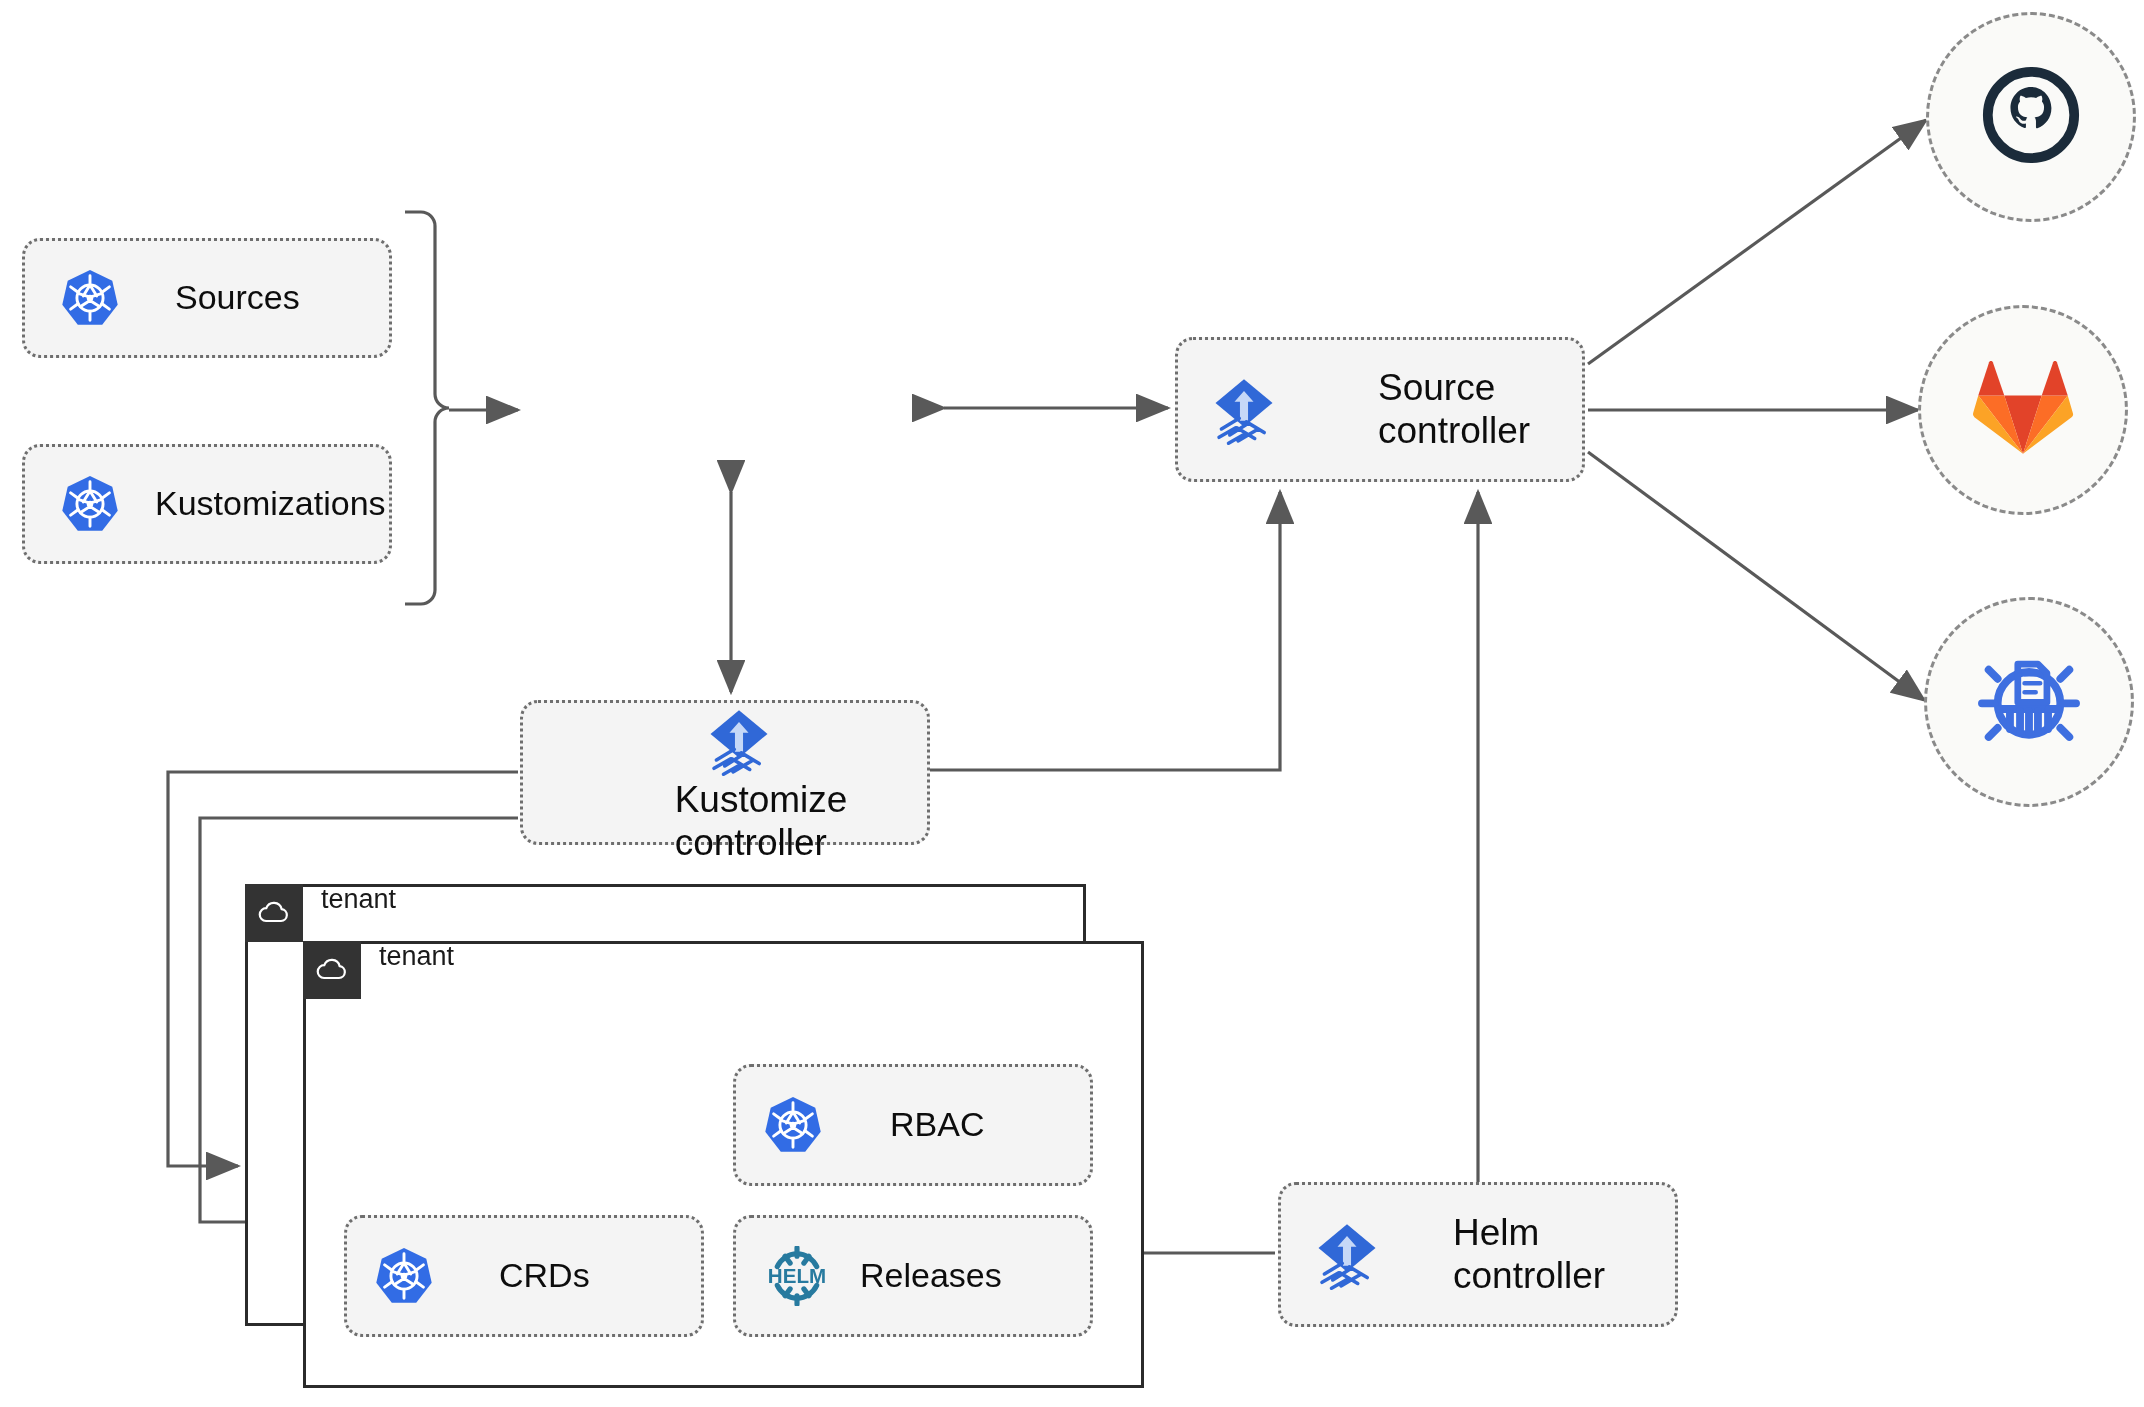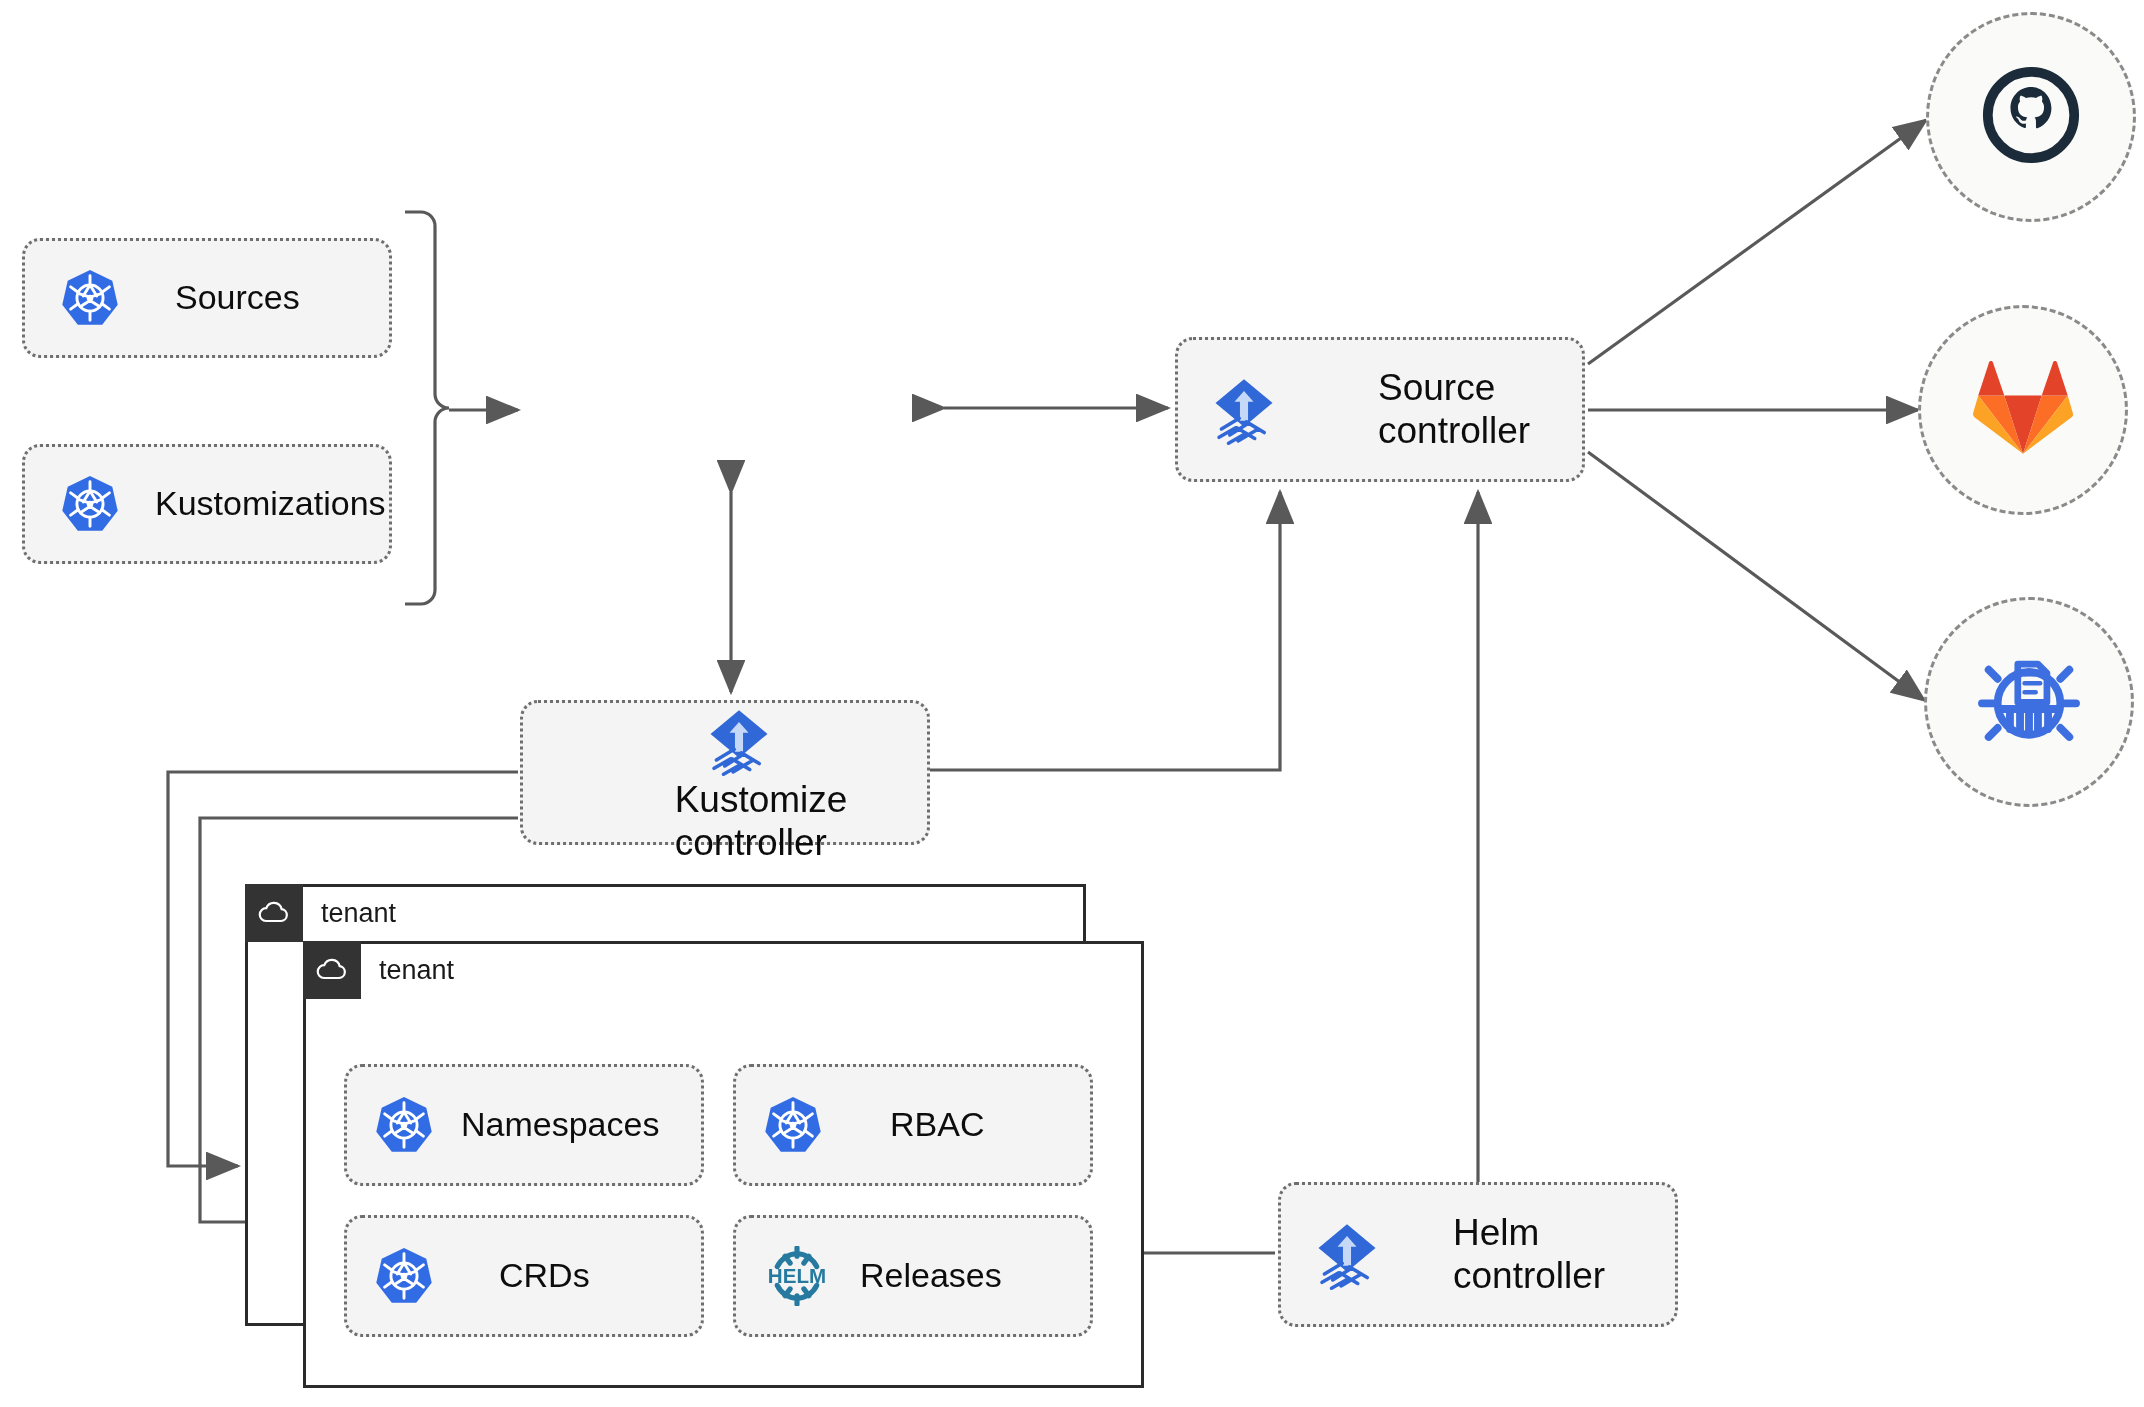--- a/index.html
+++ b/index.html
@@ -9,21 +9,21 @@
   svg.wires{position:absolute;left:0;top:0;width:2144px;height:1407px;pointer-events:none;}
 
   
   .node{position:absolute;background:#f4f4f4;border:3px dotted #6e6e6e;
         border-radius:18px;display:flex;align-items:center;box-sizing:border-box;}
   .node .label{color:#0d0d0d;font-size:34px;line-height:1.15;white-space:pre-line;}
   .node .ico{flex:0 0 auto;display:flex;align-items:center;justify-content:center;}
 
   
   .tenant{position:absolute;background:#ffffff;border:3px solid #2b2b2b;box-sizing:border-box;}
-  .tenant .tbar{position:absolute;left:-3px;top:-3px;display:flex;align-items:center;}
+  .tenant .tbar{position:absolute;left:-3px;top:-3px;display:flex;align-items:flex-start;}
   .tenant .tchip{width:58px;height:58px;background:#333333;display:flex;
                  align-items:center;justify-content:center;}
   .tenant .tname{margin-left:18px;font-size:27px;color:#1a1a1a;}
 
   .k8s-ico{width:62px;height:62px;}
   .flux-ico{width:76px;height:76px;}
   .helm-ico{width:78px;height:60px;}
   .circ{position:absolute;border:3px dashed #8a8a8a;border-radius:50%;
         background:#fafaf8;display:flex;align-items:center;justify-content:center;box-sizing:border-box;}
 </style>
@@ -159,36 +159,20 @@
   <div class="tenant" style="left:303px;top:941px;width:841px;height:447px;">
     <div class="tbar">
       <span class="tchip">
         <svg width="34" height="26" viewBox="0 0 34 26" fill="none" stroke="#ffffff" stroke-width="2.2">
           <path d="M9 21h15a6 6 0 0 0 .6-11.95A8 8 0 0 0 9.3 8.2 6.4 6.4 0 0 0 9 21z"></path>
         </svg>
       </span>
       <span class="tname">tenant</span>
     </div>
 
-    <div class="node" style="left:38px;top:120px;width:360px;height:122px;padding-left:26px;">
-      <span class="ico">
-        <svg class="k8s-ico" viewBox="0 0 64 64">
-            <g>
-          <path d="M32 3 55 14.2 60.6 39 44.6 59.6H19.4L3.4 39 9 14.2z" fill="#326CE5"></path>
-          <g fill="none" stroke="#fff" stroke-width="3" stroke-linecap="round">
-            <circle cx="32" cy="32" r="13.5"></circle>
-                <circle cx="32" cy="32" r="3.4" fill="#fff" stroke="none"></circle>
-            <path d="M32 9v9.5M32 45.5V55M12 20.5l7.6 5.6M44.4 37.9l7.6 5.6M52 20.5l-7.6 5.6M19.6 37.9 12 43.5"></path>
-            <path d="M32 18.5 25 30M32 18.5 39 30M22.2 40.8 32 34.5M41.8 40.8 32 34.5M20.5 27.5 32 31M43.5 27.5 32 31"></path>
-          </g>
-            </g>
-          </svg>
-      </span>
-      <span class="label" style="margin-left:26px;">Namespaces</span>
-    </div>
 
     <div class="node" style="left:38px;top:271px;width:360px;height:122px;padding-left:26px;">
       <span class="ico">
         <svg class="k8s-ico" viewBox="0 0 64 64">
             <g>
           <path d="M32 3 55 14.2 60.6 39 44.6 59.6H19.4L3.4 39 9 14.2z" fill="#326CE5"></path>
           <g fill="none" stroke="#fff" stroke-width="3" stroke-linecap="round">
             <circle cx="32" cy="32" r="13.5"></circle>
                 <circle cx="32" cy="32" r="3.4" fill="#fff" stroke="none"></circle>
             <path d="M32 9v9.5M32 45.5V55M12 20.5l7.6 5.6M44.4 37.9l7.6 5.6M52 20.5l-7.6 5.6M19.6 37.9 12 43.5"></path>

